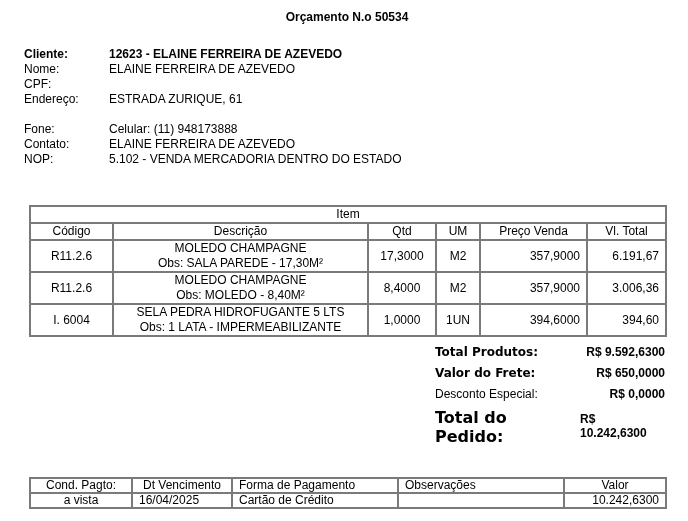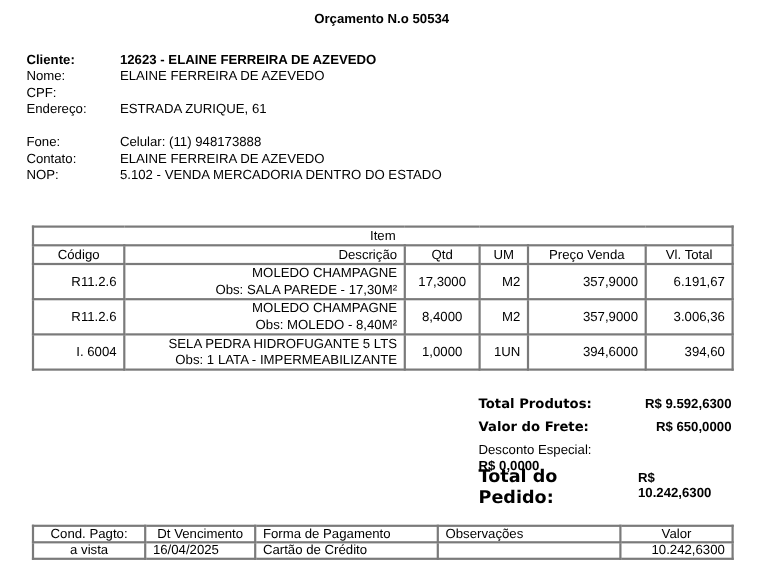--- a/index.html
+++ b/index.html
@@ -21,27 +21,27 @@
   table { border-collapse: collapse; table-layout: fixed; }
   .items { left: 29px; top: 205px; width: 636px; }
   .items td, .items th {
     border: 2px solid #7a7a7a; padding: 0 6px; font-size: 12px; line-height: 15px;
   }
   .items th { font-weight: normal; height: 13px; }
   .items .hdr-item { text-align: right; padding-right: 320px; height: 13px; }
   .items td { height: 29px; vertical-align: middle; }
   .items .c { text-align: center; }
   .items .r { text-align: right; }
-  .items .l { text-align: right; }
+  .items .l { text-align: center; }
 
-  .totals { left: 435px; top: 360px; width: 230px; }
+  .totals { left: 435px; top: 345px; width: 230px; }
   .totals .trow { display: flex; justify-content: space-between; align-items: baseline; }
   .heavy { font-family: "DejaVu Sans", sans-serif; font-weight: bold; }
   .totals .t1 { height: 21px; font-size: 12px; }
-  .totals .t3 { height: 21px; font-size: 12px; flex-direction: column; }
+  .totals .t3 { height: 21px; font-size: 12px; }
   .totals .t4 { font-size: 16px; height: 24px; }
   .totals .v { font-weight: bold; font-size: 12px; font-family: "Liberation Sans", sans-serif; }
 
   .pay { left: 29px; top: 477px; width: 636px; }
   .pay td, .pay th {
     border: 2px solid #7a7a7a; padding: 0 6px; font-size: 12px; height: 13px; line-height: 13px;
   }
   .pay th { font-weight: normal; }
   .pay .c { text-align: center; }
   .pay .l { text-align: left; }

